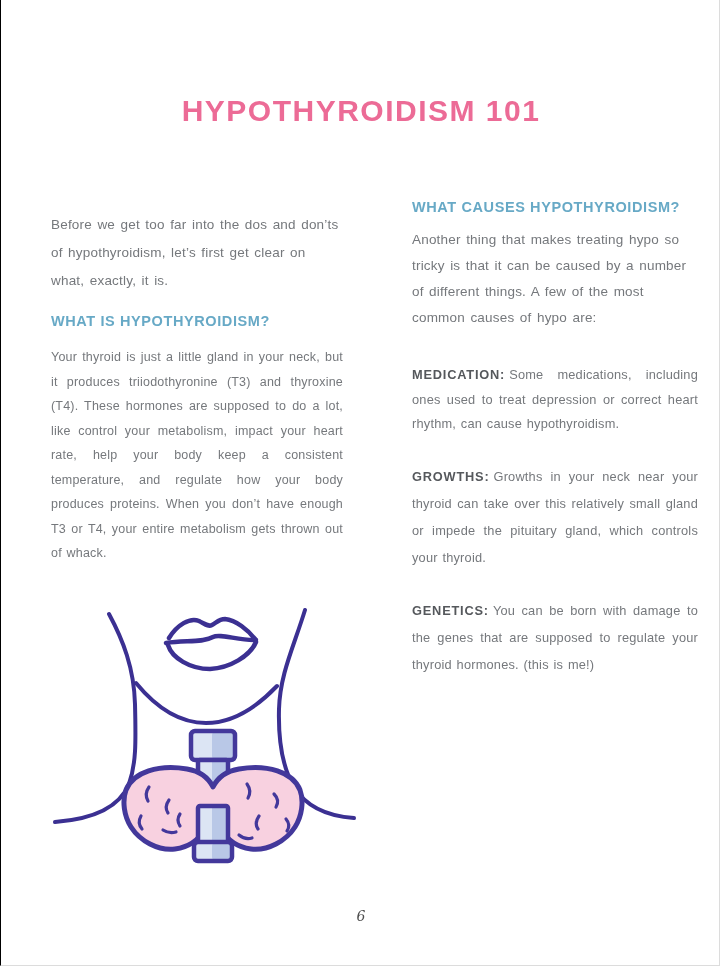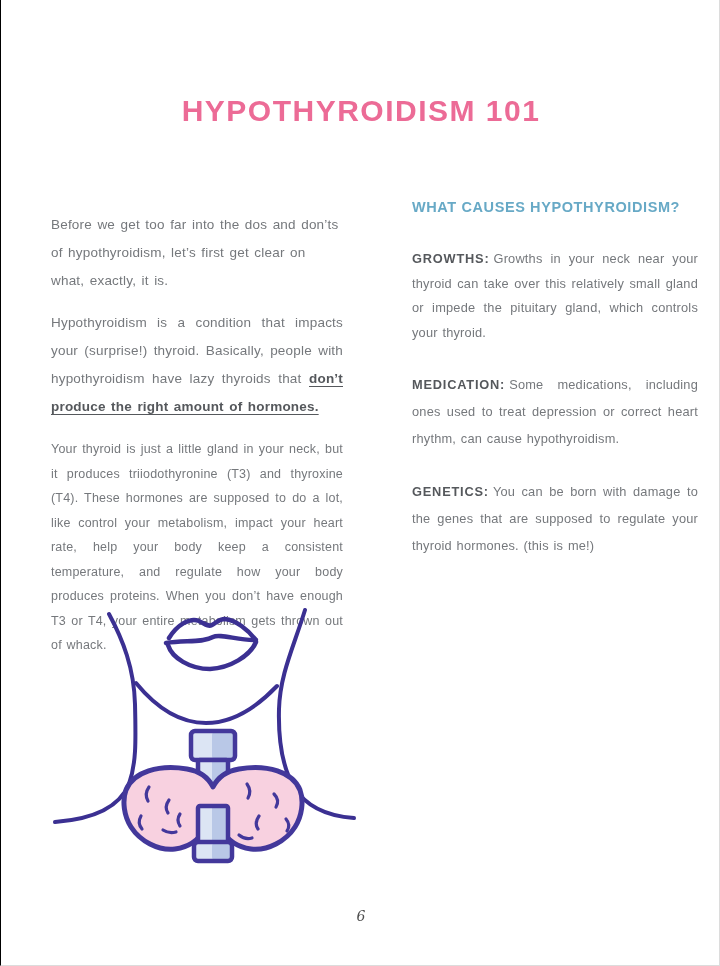--- a/index.html
+++ b/index.html
@@ -95,29 +95,30 @@
 </style>
 </head>
 <body>
 
 <div class="page">
 
   <div class="title">HYPOTHYROIDISM 101</div>
 
   <div class="col col-left">
     <p class="body-p">Before we get too far into the dos and don’ts of hypothyroidism, let’s first get clear on what, exactly, it is.</p>
-    <p class="body-p justified"><span>Hypothyroidism is a condition that impacts your (surprise!) thyroid. Basically, people with hypothyroidism have lazy thyroids that </span><span class="emphasis">don’t produce the right amount of hormones.</span></p>
+    <h2 class="sub-heading">WHAT IS HYPOTHYROIDISM?</h2>
     <p class="small-p">Your thyroid is just a little gland in your neck, but it produces triiodothyronine (T3) and thyroxine (T4). These hormones are supposed to do a lot, like control your metabolism, impact your heart rate, help your body keep a consistent temperature, and regulate how your body produces proteins. When you don’t have enough T3 or T4, your entire metabolism gets thrown out of whack.</p>
   </div>
 
   <div class="col col-right">
     <h2 class="sub-heading">WHAT CAUSES HYPOTHYROIDISM?</h2>
+    <p class="body-p" style="line-height:26px;">Another thing that makes treating hypo so tricky is that it can be caused by a number of different things. A few of the most common causes of hypo are:</p>
     <div class="causes">
+      <p class="cause"><span class="cause-label">MEDICATION:</span><span>Some medications, including ones used to treat depression or correct heart rhythm, can cause hypothyroidism.</span></p>
       <p class="cause"><span class="cause-label">GROWTHS:</span><span>Growths in your neck near your thyroid can take over this relatively small gland or impede the pituitary gland, which controls your thyroid.</span></p>
-      <p class="cause"><span class="cause-label">MEDICATION:</span><span>Some medications, including ones used to treat depression or correct heart rhythm, can cause hypothyroidism.</span></p>
       <p class="cause"><span class="cause-label">GENETICS:</span><span>You can be born with damage to the genes that are supposed to regulate your thyroid hormones. (this is me!)</span></p>
     </div>
   </div>
 
   <div class="illustration">
     <svg viewBox="0 0 320 285" width="320" height="285">
 
       <g fill="none" stroke="#3b3092" stroke-width="4" stroke-linecap="round">
         <path d="M66,26 C80,52 91,80 92,116 C93,156 93,176 86,196 C77,218 52,231 12,234"></path>
         <path d="M262,22 C251,58 237,86 236,121 C235,159 241,182 251,199 C262,217 282,228 311,230"></path>

